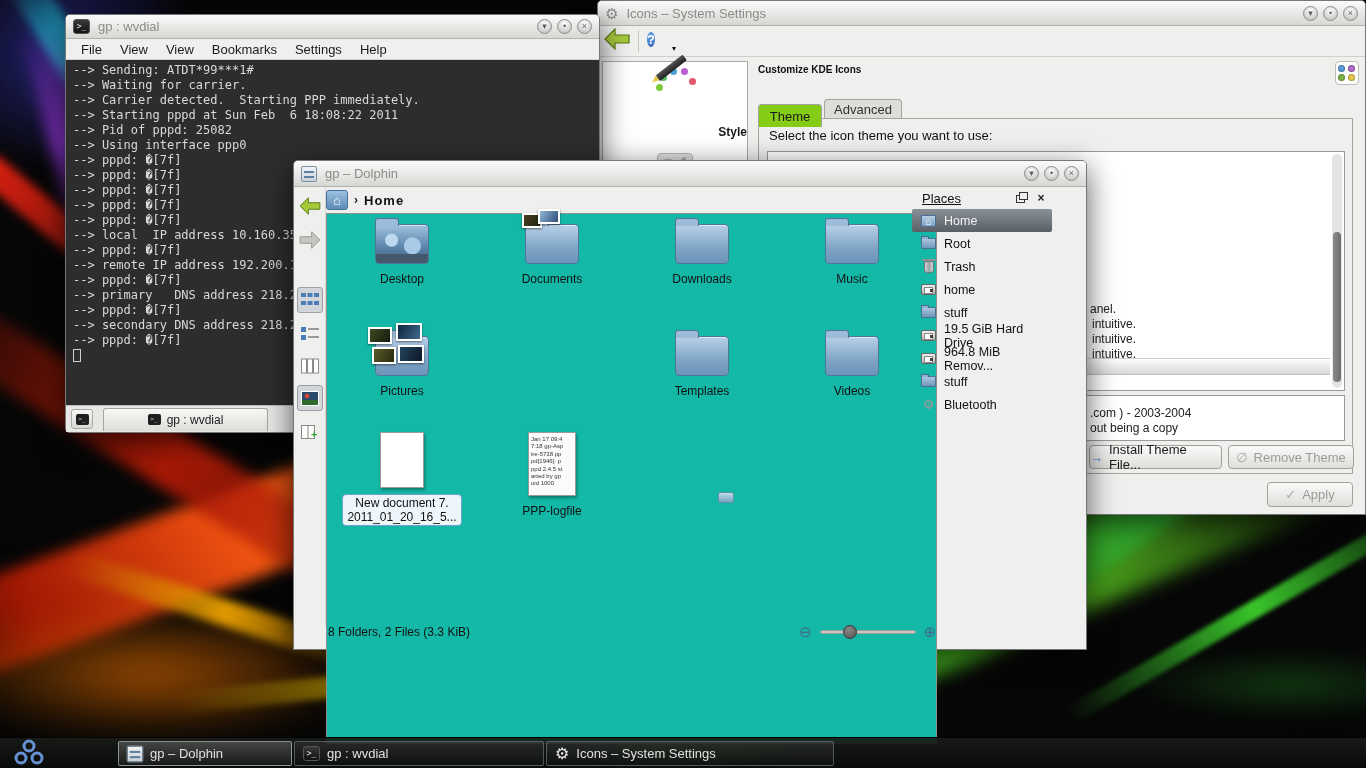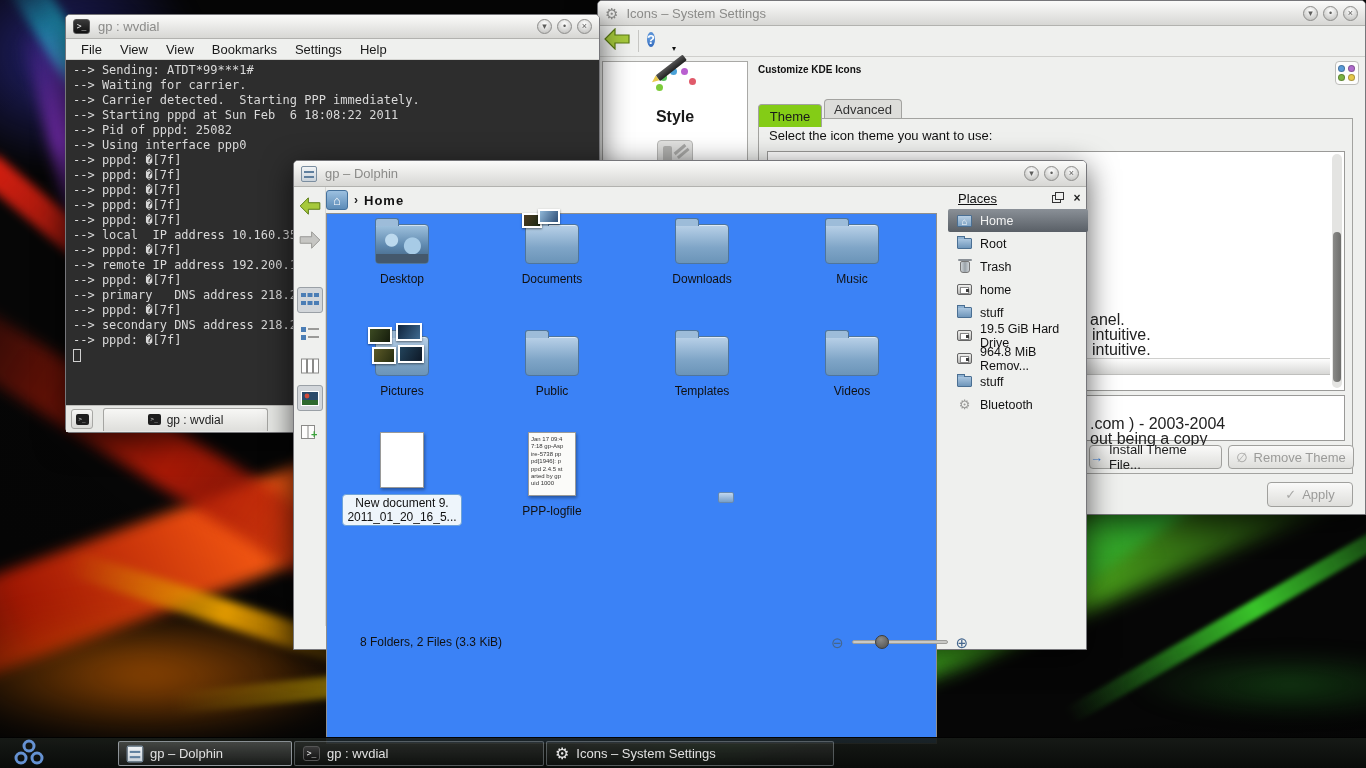--- a/index.html
+++ b/index.html
@@ -76,42 +76,42 @@
   .dot{position:absolute;width:7px;height:7px;border-radius:50%;}
   .d1{left:4px;top:16px;background:#7ccb3a;}
   .d2{left:8px;top:6px;background:#58c05c;}
   .d3{left:18px;top:0;background:#4aa2d8;}
   .d4{left:29px;top:0;background:#b95fd0;}
   .d5{left:37px;top:10px;background:#e05a6a;}
   .pencil{position:absolute;left:8px;top:6px;width:34px;height:7px;background:linear-gradient(#555,#222);
           transform:rotate(-38deg);transform-origin:left bottom;border-radius:1px;}
   .pencil:after{content:"";position:absolute;left:-7px;top:0;border-right:7px solid #e8c84a;
                 border-top:3.5px solid transparent;border-bottom:3.5px solid transparent;}
-  .ss-item-label{font-weight:bold;font-size:16px;color:#1a1a1a;margin-top:0;}
+  .ss-item-label{font-weight:bold;font-size:12px;color:#1a1a1a;margin-top:17px;text-align:right;}
   .tools-ico{width:36px;height:30px;margin:14px auto 0;background:linear-gradient(#dcdcda,#bdbdbb);
              border:1px solid #a5a5a2;border-radius:4px;position:relative;opacity:.8;}
   .tools-ico:before{content:"";position:absolute;left:5px;top:5px;width:9px;height:18px;background:#9a9a98;border-radius:2px;}
   .tools-ico:after{content:"";position:absolute;right:5px;top:7px;width:14px;height:3px;background:#8f8f8d;
                    transform:rotate(-40deg);box-shadow:0 5px 0 #8f8f8d;}
   .ss-heading{position:absolute;left:160px;top:63px;font-weight:bold;font-size:10px;color:#111;}
   .overview-btn{position:absolute;left:737px;top:60px;width:24px;height:24px;background:#fdfdfc;
                 border:1px solid #bdbdba;border-radius:4px;display:grid;grid-template-columns:8px 8px;
                 gap:2px;justify-content:center;align-content:center;}
   .ov-dot{width:7px;height:7px;border-radius:50%;border:1px solid rgba(0,0,0,.25);}
   .ovb{background:#5a9bd8;} .ovp{background:#b06ccc;} .ovg{background:#7cb342;} .ovy{background:#e6c84a;}
   .tab{position:absolute;font-size:13px;color:#1a1a1a;text-align:center;}
   .tab-theme{left:160px;top:103px;width:64px;height:23px;line-height:23px;background:#84cc16;
              border:1px solid #a3a3a0;border-bottom:none;border-radius:4px 4px 0 0;z-index:2;}
   .tab-adv{left:226px;top:98px;width:78px;height:20px;line-height:20px;background:#dddddA;
            border:1px solid #a3a3a0;border-bottom:none;border-radius:4px 4px 0 0;color:#333;}
   .tabpanel{position:absolute;left:160px;top:117px;width:595px;height:356px;background:#eff0ee;
             border:1px solid #a3a3a0;}
   .select-label{position:absolute;left:10px;top:9px;font-size:13px;color:#111;}
   .theme-list{position:absolute;left:8px;top:32px;width:578px;height:240px;background:#fff;border:1px solid #9a9a98;}
-  .frag{position:absolute;font-size:16px;color:#222;white-space:nowrap;margin-top:9px;}
+  .frag{position:absolute;font-size:12px;color:#222;white-space:nowrap;}
   .sel-band{position:absolute;left:1px;right:14px;top:206px;height:17px;
             background:linear-gradient(#fdfdfd,#d8d8d6);border-top:1px solid #cfcfcd;border-bottom:1px solid #bfbfbd;}
   .vsb{position:absolute;right:2px;top:2px;width:10px;height:234px;background:#e4e4e2;border-radius:5px;}
   .vsb-thumb{position:absolute;left:1px;top:78px;width:8px;height:150px;background:linear-gradient(90deg,#8a8a88,#6e6e6c);border-radius:4px;}
   .desc-box{position:absolute;left:8px;top:276px;width:578px;height:46px;background:#fff;border:1px solid #9a9a98;}
   .ss-btn{position:absolute;height:24px;background:linear-gradient(#fafaf9,#dededb);border:1px solid #a0a09d;
           border-radius:4px;font-size:13px;color:#1a1a1a;display:flex;align-items:center;justify-content:center;gap:6px;}
   .btn-install{left:330px;top:326px;width:133px;}
   .btn-remove{left:469px;top:326px;width:126px;color:#9b9b99;}
   .btn-apply{left:669px;top:481px;width:86px;height:25px;color:#9b9b99;position:absolute;
@@ -127,21 +127,21 @@
                    border-radius:2px;position:relative;}
   .dolphin-appicon:before{content:"";position:absolute;left:2px;top:4px;right:2px;height:2px;background:#5f7f9e;box-shadow:0 5px 0 #5f7f9e;}
   .crumb-row{position:absolute;left:32px;top:28px;height:22px;display:flex;align-items:center;gap:6px;}
   .crumb-home{width:22px;height:20px;background:linear-gradient(#9cc0e0,#5d8cb8);border:1px solid #44719c;
               border-radius:3px;color:#fff;text-align:center;line-height:19px;font-size:13px;}
   .crumb-sep{font-weight:bold;font-size:12px;color:#222;}
   .crumb-label{font-weight:bold;font-size:13px;color:#111;letter-spacing:1px;}
   .side-tools{position:absolute;left:0;top:26px;width:32px;height:439px;border-right:1px solid #d7d7d4;}
   .stool{position:absolute;left:3px;width:26px;height:26px;display:flex;align-items:center;justify-content:center;border-radius:3px;}
   .stool.pressed{background:#d2d6da;border:1px solid #9aa0a6;}
-  .dol-view{position:absolute;left:32px;top:52px;width:611px;height:531px;background:#3b82f6;border:1px solid #8f8f8d;}
+  .dol-view{position:absolute;left:32px;top:52px;width:611px;height:531px;background:#14b8a6;border:1px solid #8f8f8d;}
   .gitem{position:absolute;width:150px;text-align:center;}
   .folder{position:relative;width:54px;height:40px;margin:0 auto;border:1px solid #4f759b;border-radius:2px 4px 4px 4px;
           background:linear-gradient(180deg,#b9d1e8,#7fa5c7 60%,#6b94b8);box-shadow:inset 0 1px 0 rgba(255,255,255,.55);}
   .folder:before{content:"";position:absolute;left:-1px;top:-7px;width:22px;height:7px;background:#9dbcd9;
                  border:1px solid #4f759b;border-bottom:none;border-radius:3px 3px 0 0;}
   .folder.desktop{background:radial-gradient(circle at 30% 40%,#bcd9ee 6px,transparent 7px),
                   radial-gradient(circle at 70% 55%,#a7cbe6 8px,transparent 9px),
                   linear-gradient(180deg,#9fc2de,#5e88ae 55%,#3f5f7e);}
   .folder.desktop:after{content:"";position:absolute;left:0;bottom:0;width:100%;height:9px;background:#44586c;border-radius:0 0 3px 3px;}
   .thumb{position:absolute;border:2px solid #fff;box-shadow:0 1px 2px rgba(0,0,0,.5);}
@@ -154,21 +154,21 @@
   .glabel{margin-top:8px;font-size:12px;color:#111;}
   .page{width:44px;height:56px;margin:0 auto;background:#fff;border:1px solid #9a9a98;box-shadow:1px 2px 3px rgba(0,0,0,.35);}
   .page-preview{width:48px;height:64px;margin:0 auto;background:#fbfbf9;border:1px solid #9a9a98;
                 box-shadow:1px 2px 3px rgba(0,0,0,.35);padding:3px 2px;overflow:hidden;}
   .pline{font-size:6px;line-height:7.4px;color:#333;white-space:nowrap;text-align:left;}
   .sel-label{display:inline-block;margin-top:6px;padding:1px 4px;border:1px solid #6ea3d8;border-radius:4px;
              background:#eef5fb;font-size:12px;color:#111;line-height:14px;}
   .stray{position:absolute;left:391px;top:278px;width:16px;height:11px;background:linear-gradient(#cfe0ef,#7fa3c4);
          border:1px solid #6d8aa8;border-radius:2px;opacity:.9;}
   
-  .places{position:absolute;left:654px;top:26px;width:140px;height:439px;}
+  .places{position:absolute;left:618px;top:26px;width:140px;height:439px;}
   .places-head{display:flex;align-items:center;height:22px;padding:0 4px 0 10px;font-size:13px;color:#111;}
   .places-title{text-decoration:underline;}
   .ph-btn{margin-left:auto;width:14px;height:14px;position:relative;}
   .ph-float:before{content:"";position:absolute;left:2px;top:4px;width:7px;height:6px;border:1px solid #333;}
   .ph-float:after{content:"";position:absolute;left:5px;top:1px;width:7px;height:6px;border:1px solid #333;background:#eff0ee;}
   .ph-close{font-size:12px;font-weight:bold;color:#222;text-align:center;line-height:14px;margin-left:6px;width:14px;}
   .prow{display:flex;align-items:center;gap:7px;height:23px;padding-left:8px;font-size:12.5px;color:#111;}
   .prow.sel{background:linear-gradient(#8a9097,#595f66);color:#f2f2f2;border-radius:2px;}
   .pic{width:17px;display:flex;justify-content:center;flex:0 0 17px;}
   .mi-folder{width:15px;height:11px;background:linear-gradient(#aac6e0,#6f96ba);border:1px solid #4a6f93;border-radius:1px;position:relative;}
@@ -177,22 +177,22 @@
            color:#fff;font-size:10px;line-height:11px;text-align:center;}
   .prow.sel .mi-home{background:linear-gradient(#b8cfe4,#7fa3c4);}
   .mi-trash{width:10px;height:12px;background:linear-gradient(90deg,#cfd4d8,#9aa2a8,#cfd4d8);border:1px solid #777;
             border-radius:2px 2px 3px 3px;position:relative;}
   .mi-trash:before{content:"";position:absolute;left:-3px;top:-3px;width:14px;height:2px;background:#8a9096;border-radius:1px;}
   .mi-drive{width:15px;height:11px;background:linear-gradient(#f0f0ee,#b5b5b3);border:1px solid #666;border-radius:2px;position:relative;}
   .mi-drive:before{content:"";position:absolute;left:2px;top:2px;width:7px;height:5px;background:#fff;border:1px solid #888;}
   .mi-drive:after{content:"";position:absolute;right:2px;bottom:2px;width:3px;height:3px;background:#3e3e3e;}
   .mi-bt{font-size:13px;color:#9a9a98;line-height:13px;}
   
-  .dol-status{position:absolute;left:0;top:469px;width:792px;height:24px;display:flex;align-items:center;
-              font-size:12px;color:#111;margin-left:32px;}
+  .dol-status{position:absolute;left:0;top:454px;width:792px;height:24px;display:flex;align-items:flex-end;
+              font-size:12px;color:#111;}
   .status-text{margin-left:34px;}
   .zoomctl{position:absolute;display:flex;align-items:center;}
   .zglyph{font-size:15px;color:#45678e;line-height:15px;}
   .ztrack{position:relative;width:96px;height:4px;background:#c9c9c6;border:1px solid #9d9d9a;border-radius:2px;margin:0 8px;}
   .zhandle{position:absolute;left:22px;top:-6px;width:14px;height:14px;border-radius:50%;
            background:radial-gradient(circle at 40% 30%,#8a8a88,#4e4e4c);border:1px solid #3c3c3a;}
 
   
   .taskbar{position:absolute;left:0;top:737px;width:1366px;height:31px;z-index:10;
            background:linear-gradient(rgba(24,28,24,.92),rgba(10,12,10,.95));border-top:1px solid rgba(0,0,0,.8);
@@ -452,37 +452,33 @@
 
       <div class="gitem" style="left:0;top:122px">
         <div class="folder">
           <span class="thumb th-pic1"></span>
             <span class="thumb th-pic2"></span>
           <span class="thumb th-pic3"></span>
             <span class="thumb th-pic4"></span>
         </div>
         <div class="glabel">Pictures</div>
       </div>
-      <div class="gitem" style="left:150px;top:122px">
-        <div class="folder"></div>
-        <div class="glabel">Public</div>
-      </div>
       <div class="gitem" style="left:300px;top:122px">
         <div class="folder"></div>
         <div class="glabel">Templates</div>
       </div>
       <div class="gitem" style="left:450px;top:122px">
         <div class="folder"></div>
         <div class="glabel">Videos</div>
       </div>
 
       <div class="gitem" style="left:0;top:218px">
         <div class="page"></div>
         <div class="sel-label">
-          <div>New document 9.</div>
+          <div>New document 7.</div>
           <div>2011_01_20_16_5...</div>
         </div>
       </div>
       <div class="gitem" style="left:150px;top:218px">
         <div class="page-preview">
           <div class="pline">Jan 17 09:4</div>
           <div class="pline">7:18 gp-Asp</div>
           <div class="pline">ire-5738 pp</div>
           <div class="pline">pd[1946]: p</div>
           <div class="pline">ppd 2.4.5 st</div>

